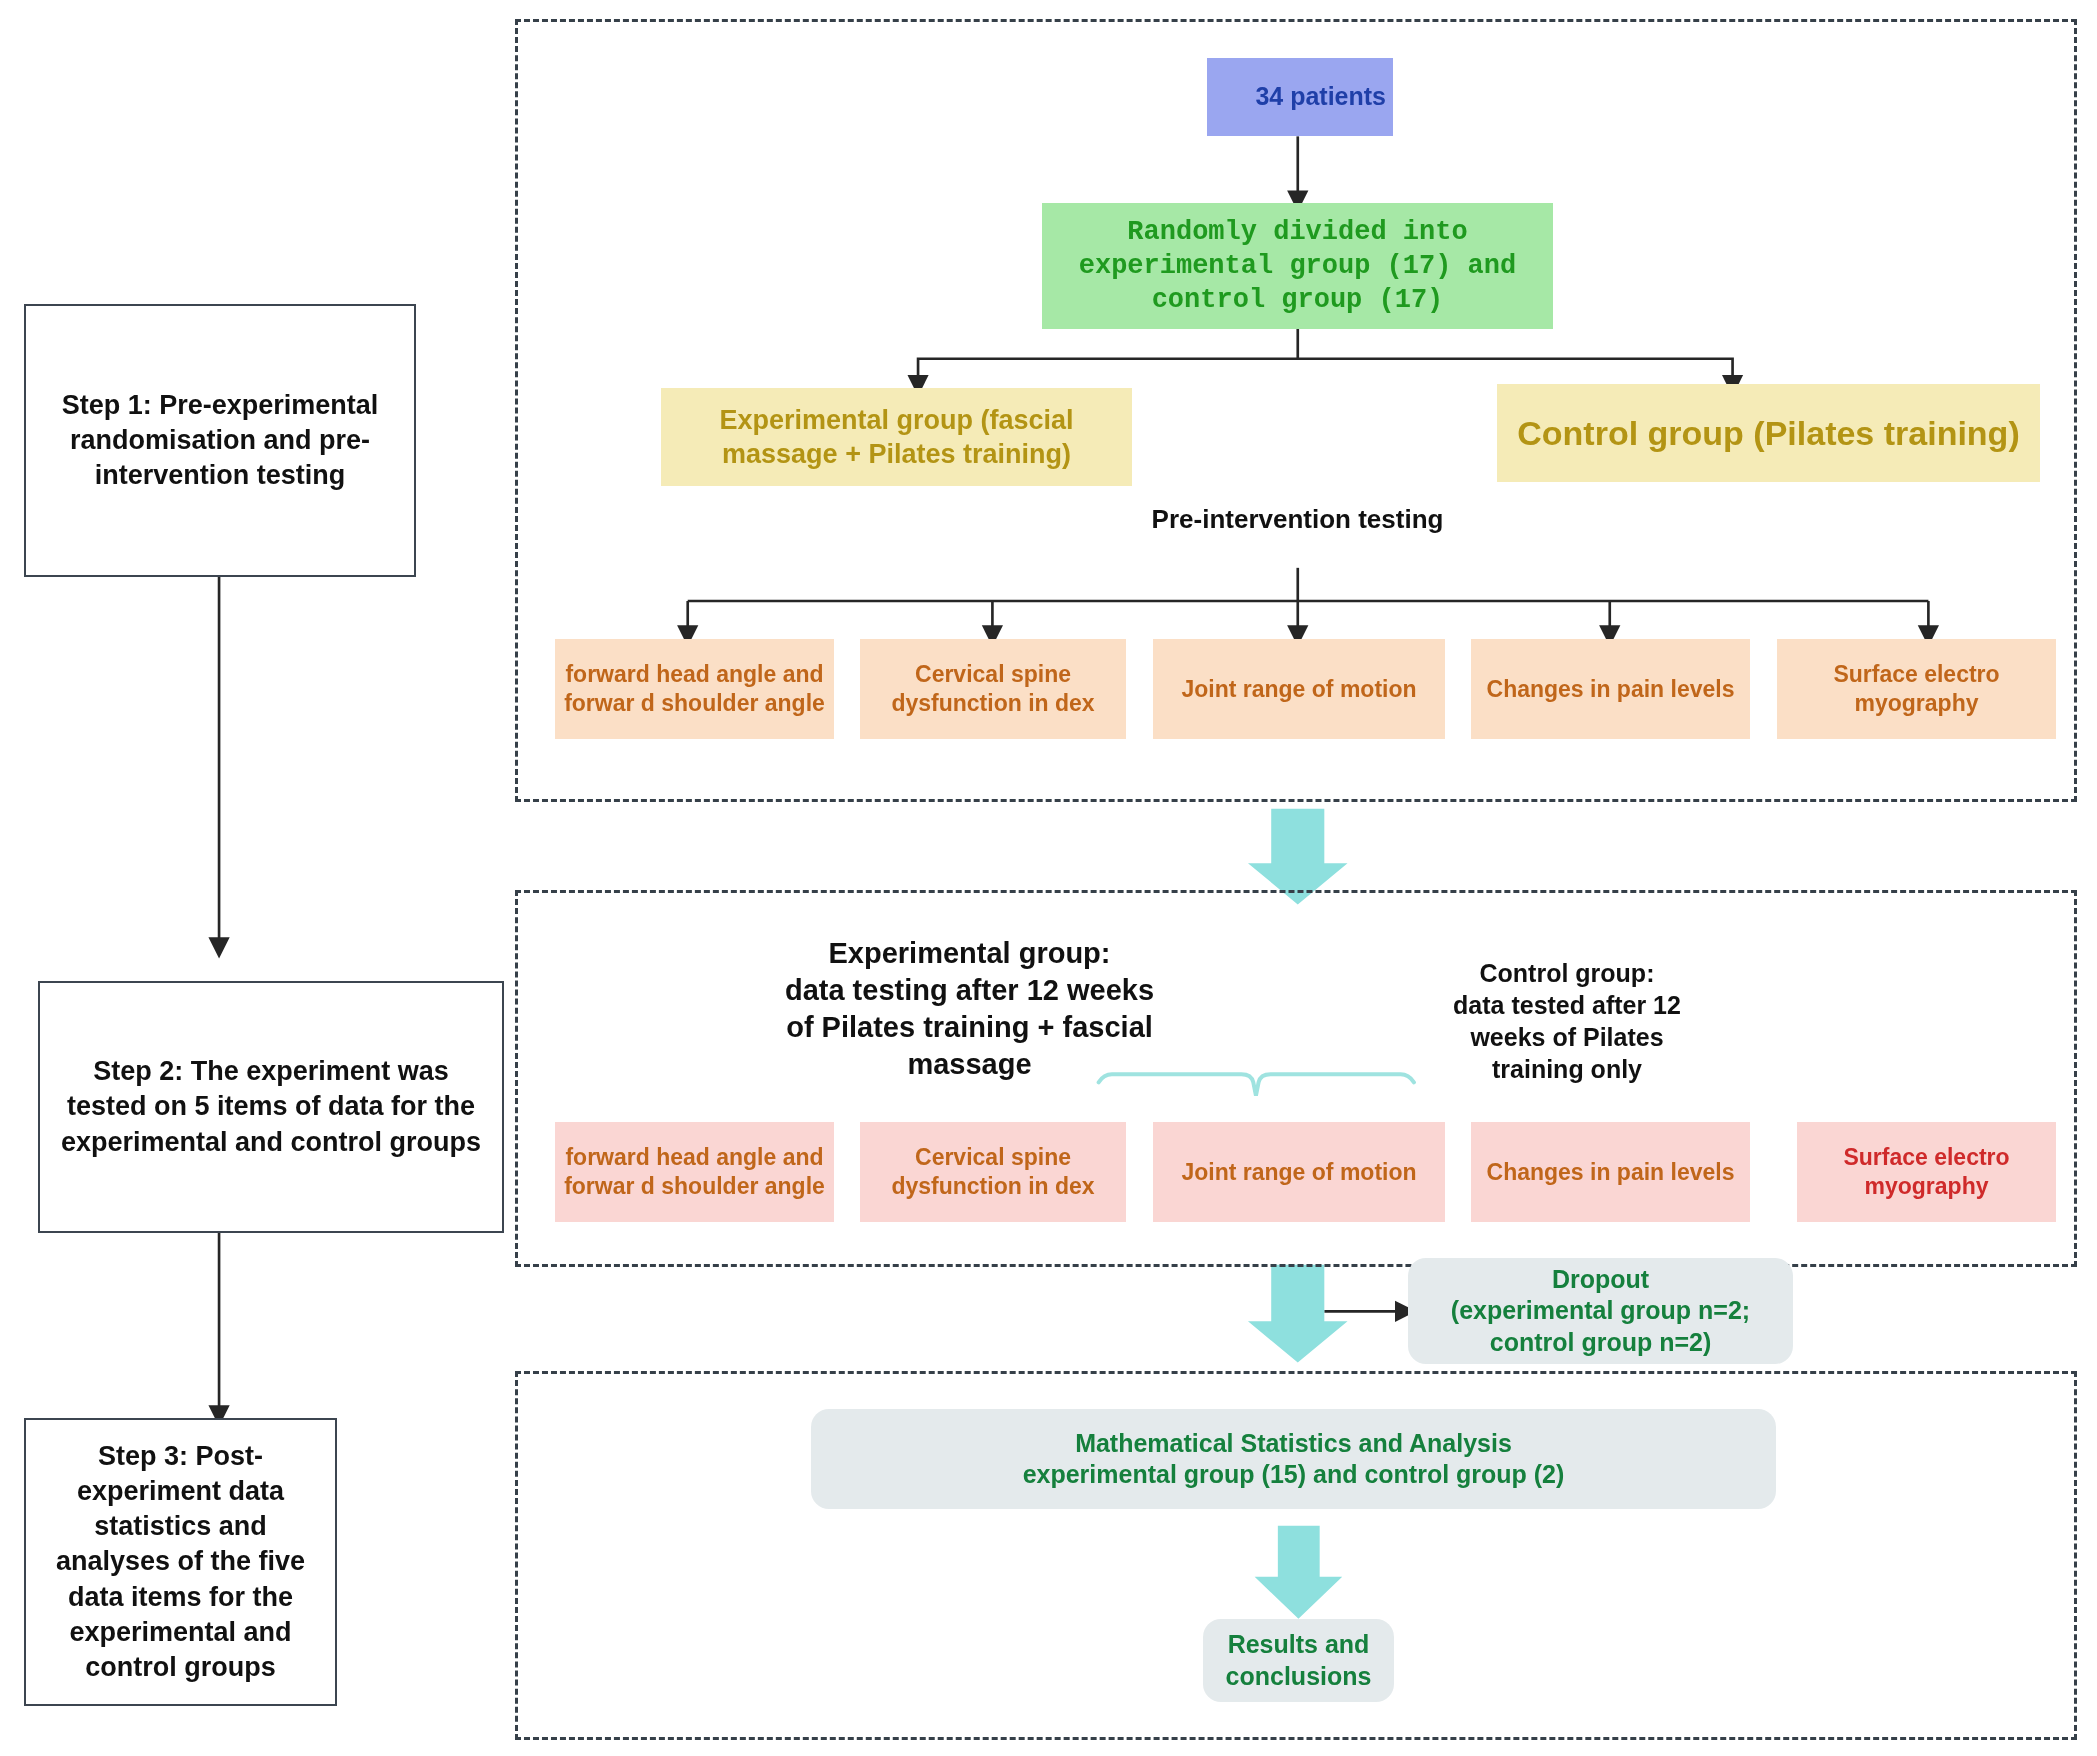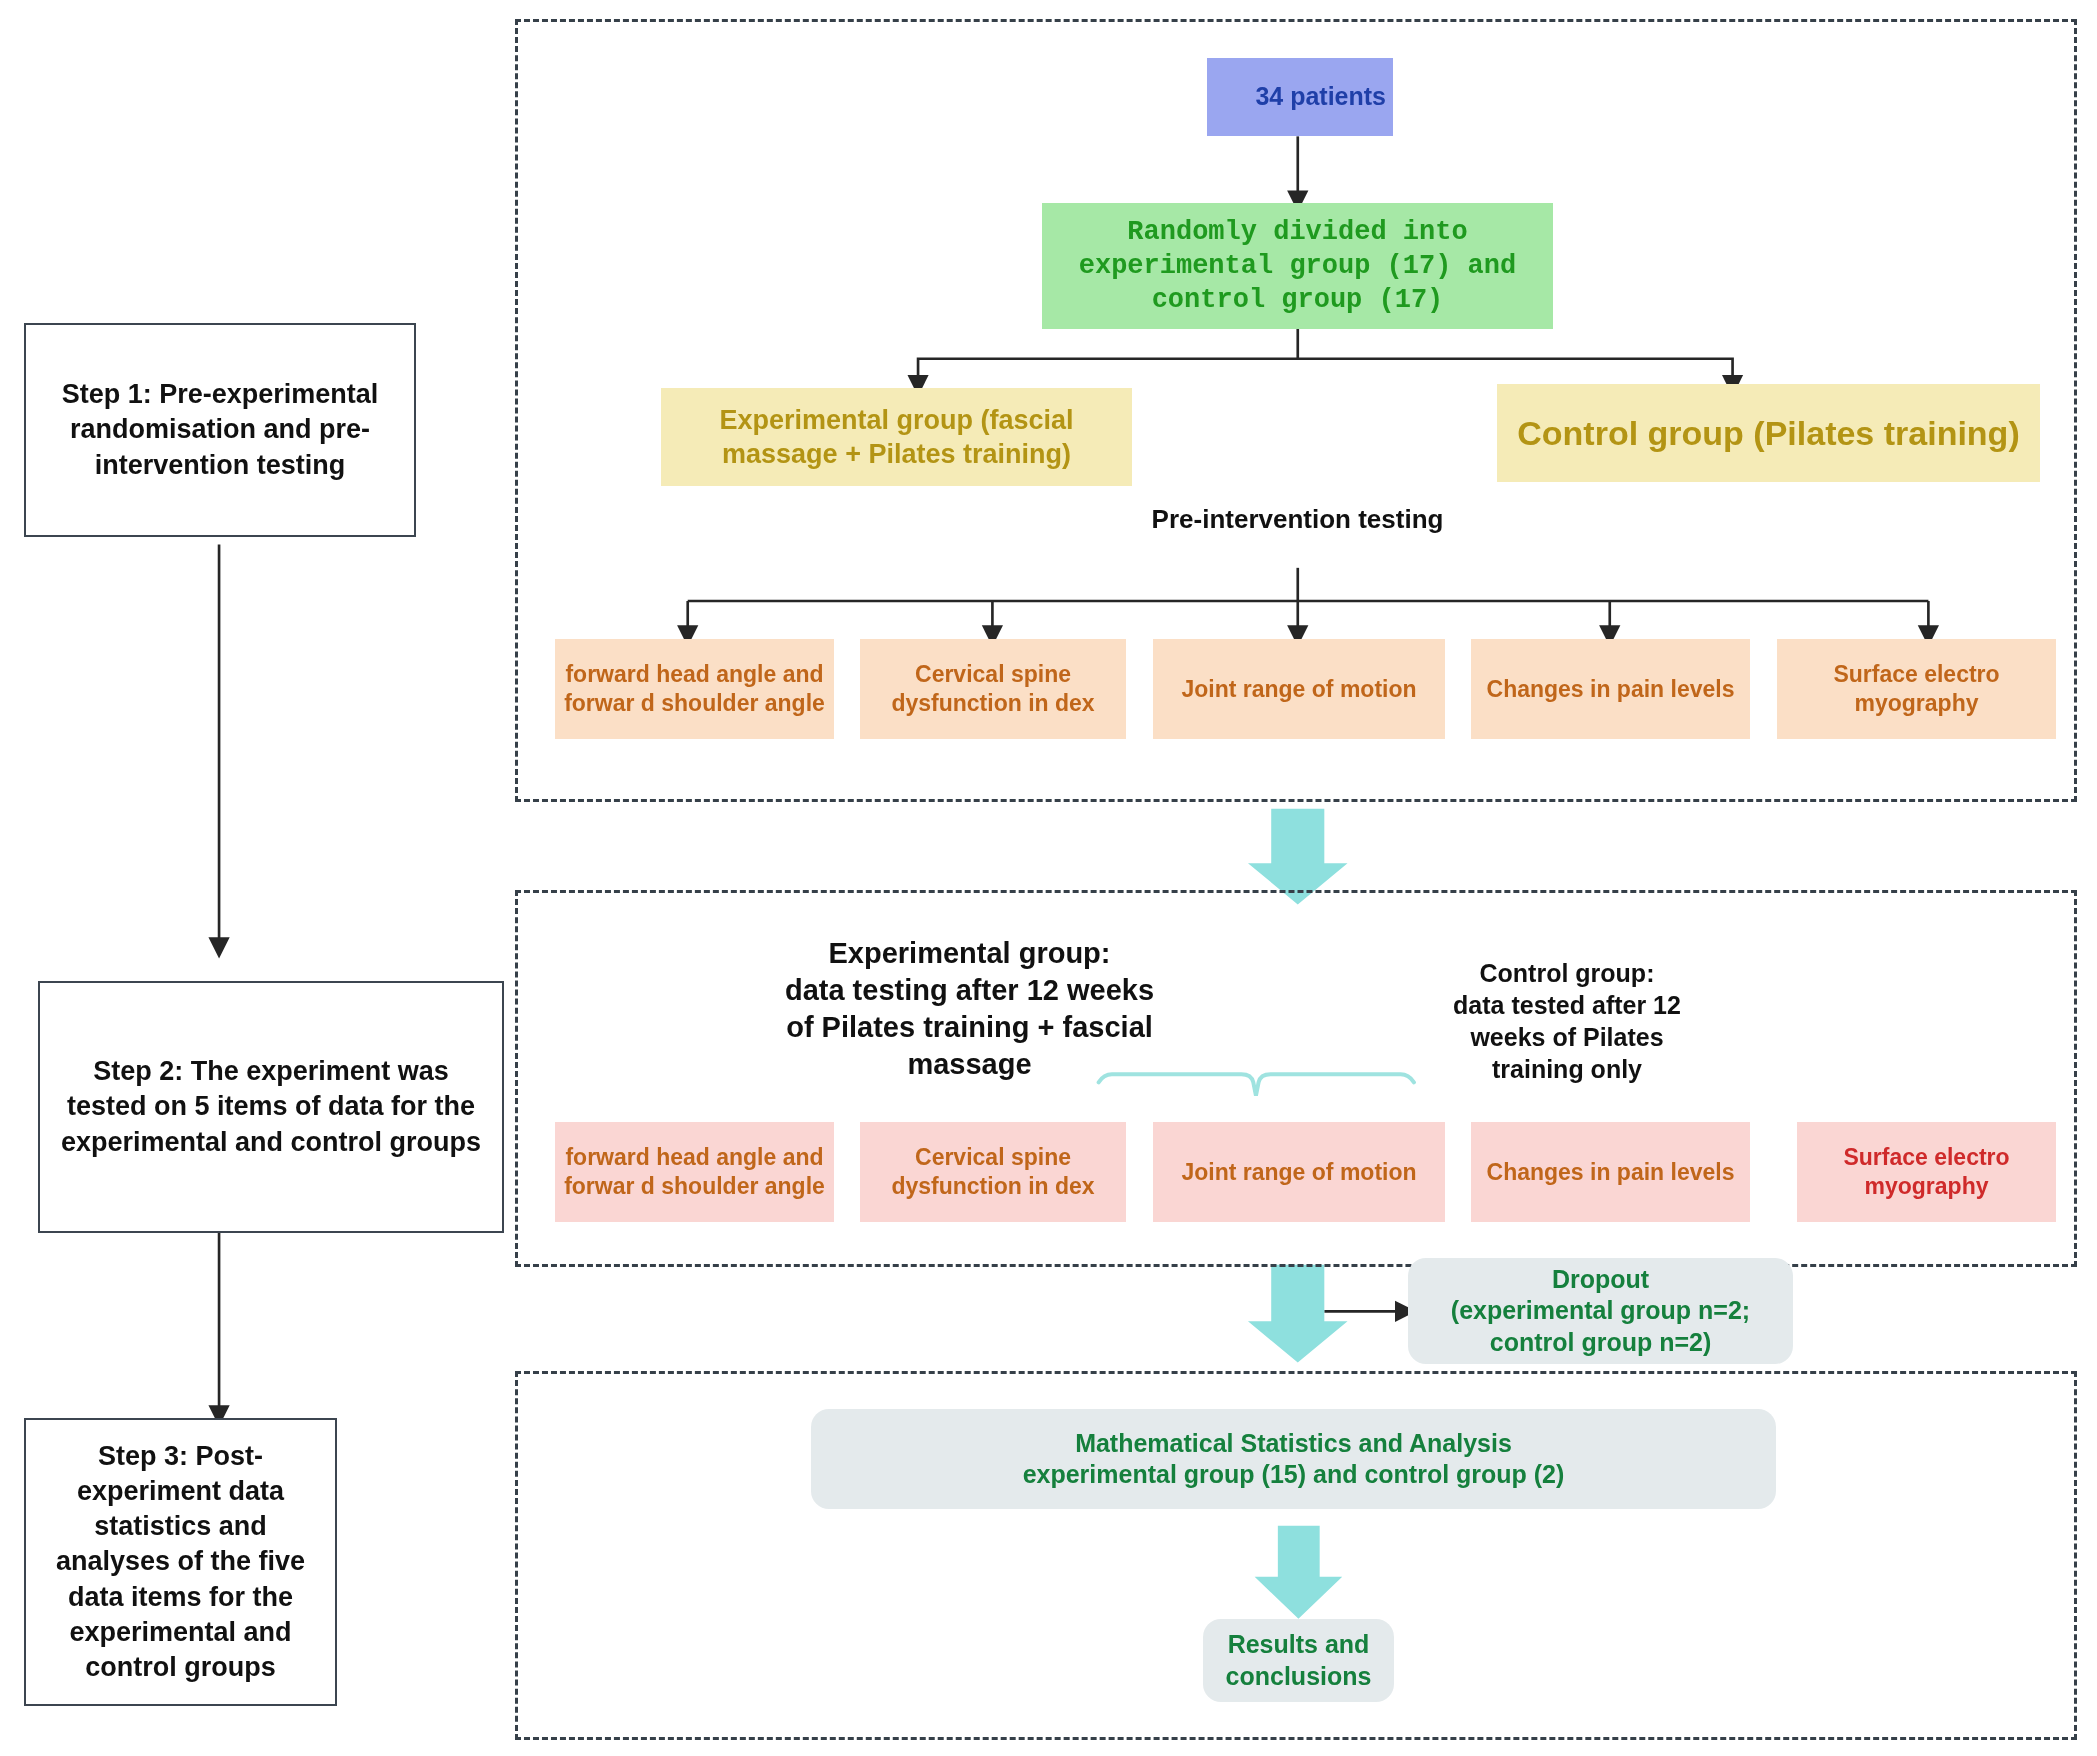--- a/index.html
+++ b/index.html
@@ -83,21 +83,21 @@
     <path d="M1655,1630 Q1663,1618 1675,1618 L1870,1618 Q1885,1618 1888,1630 L1892,1650 L1896,1630 Q1899,1618 1914,1618 L2110,1618 Q2122,1618 2130,1630"></path>
   </g>
 
   <g fill="#8ee0de">
     <path d="M1915,1218 L1995,1218 L1995,1300 L2030,1300 L1955,1362 L1880,1300 L1915,1300 Z"></path>
     <path d="M1915,1905 L1995,1905 L1995,1990 L2030,1990 L1955,2052 L1880,1990 L1915,1990 Z"></path>
     <path d="M1925,2298 L1988,2298 L1988,2375 L2022,2375 L1956,2438 L1890,2375 L1925,2375 Z"></path>
   </g>
 </svg>
 
-<div class="step-box" style="left:24px;top:323px;width:392px;height:214px;">Step 1: Pre-experimental randomisation and pre-intervention testing</div>
+<div class="step-box" style="left:24px;top:304px;width:392px;height:273px;">Step 1: Pre-experimental randomisation and pre-intervention testing</div>
 
 <div class="step-box" style="left:24px;top:981px;width:466px;height:252px;margin-left:14px;">Step 2: The experiment was tested on 5 items of data for the experimental and control groups</div>
 
 <div class="step-box" style="left:24px;top:1418px;width:313px;height:288px;">Step 3: Post-experiment data statistics and analyses of the five data items for the experimental and control groups</div>
 
 <div class="panel" style="left:515px;top:18.6px;width:1562px;height:783px;"></div>
 
 <div class="node n-blue" style="left:1207px;top:58px;width:186px;height:78px;font-size:25px;">34 patients</div>
 
 <div class="node n-green" style="left:1042px;top:203px;width:511px;height:126px;font-size:27px;font-family:Liberation Mono, monospace;">Randomly divided into experimental group (17) and control group (17)</div>

